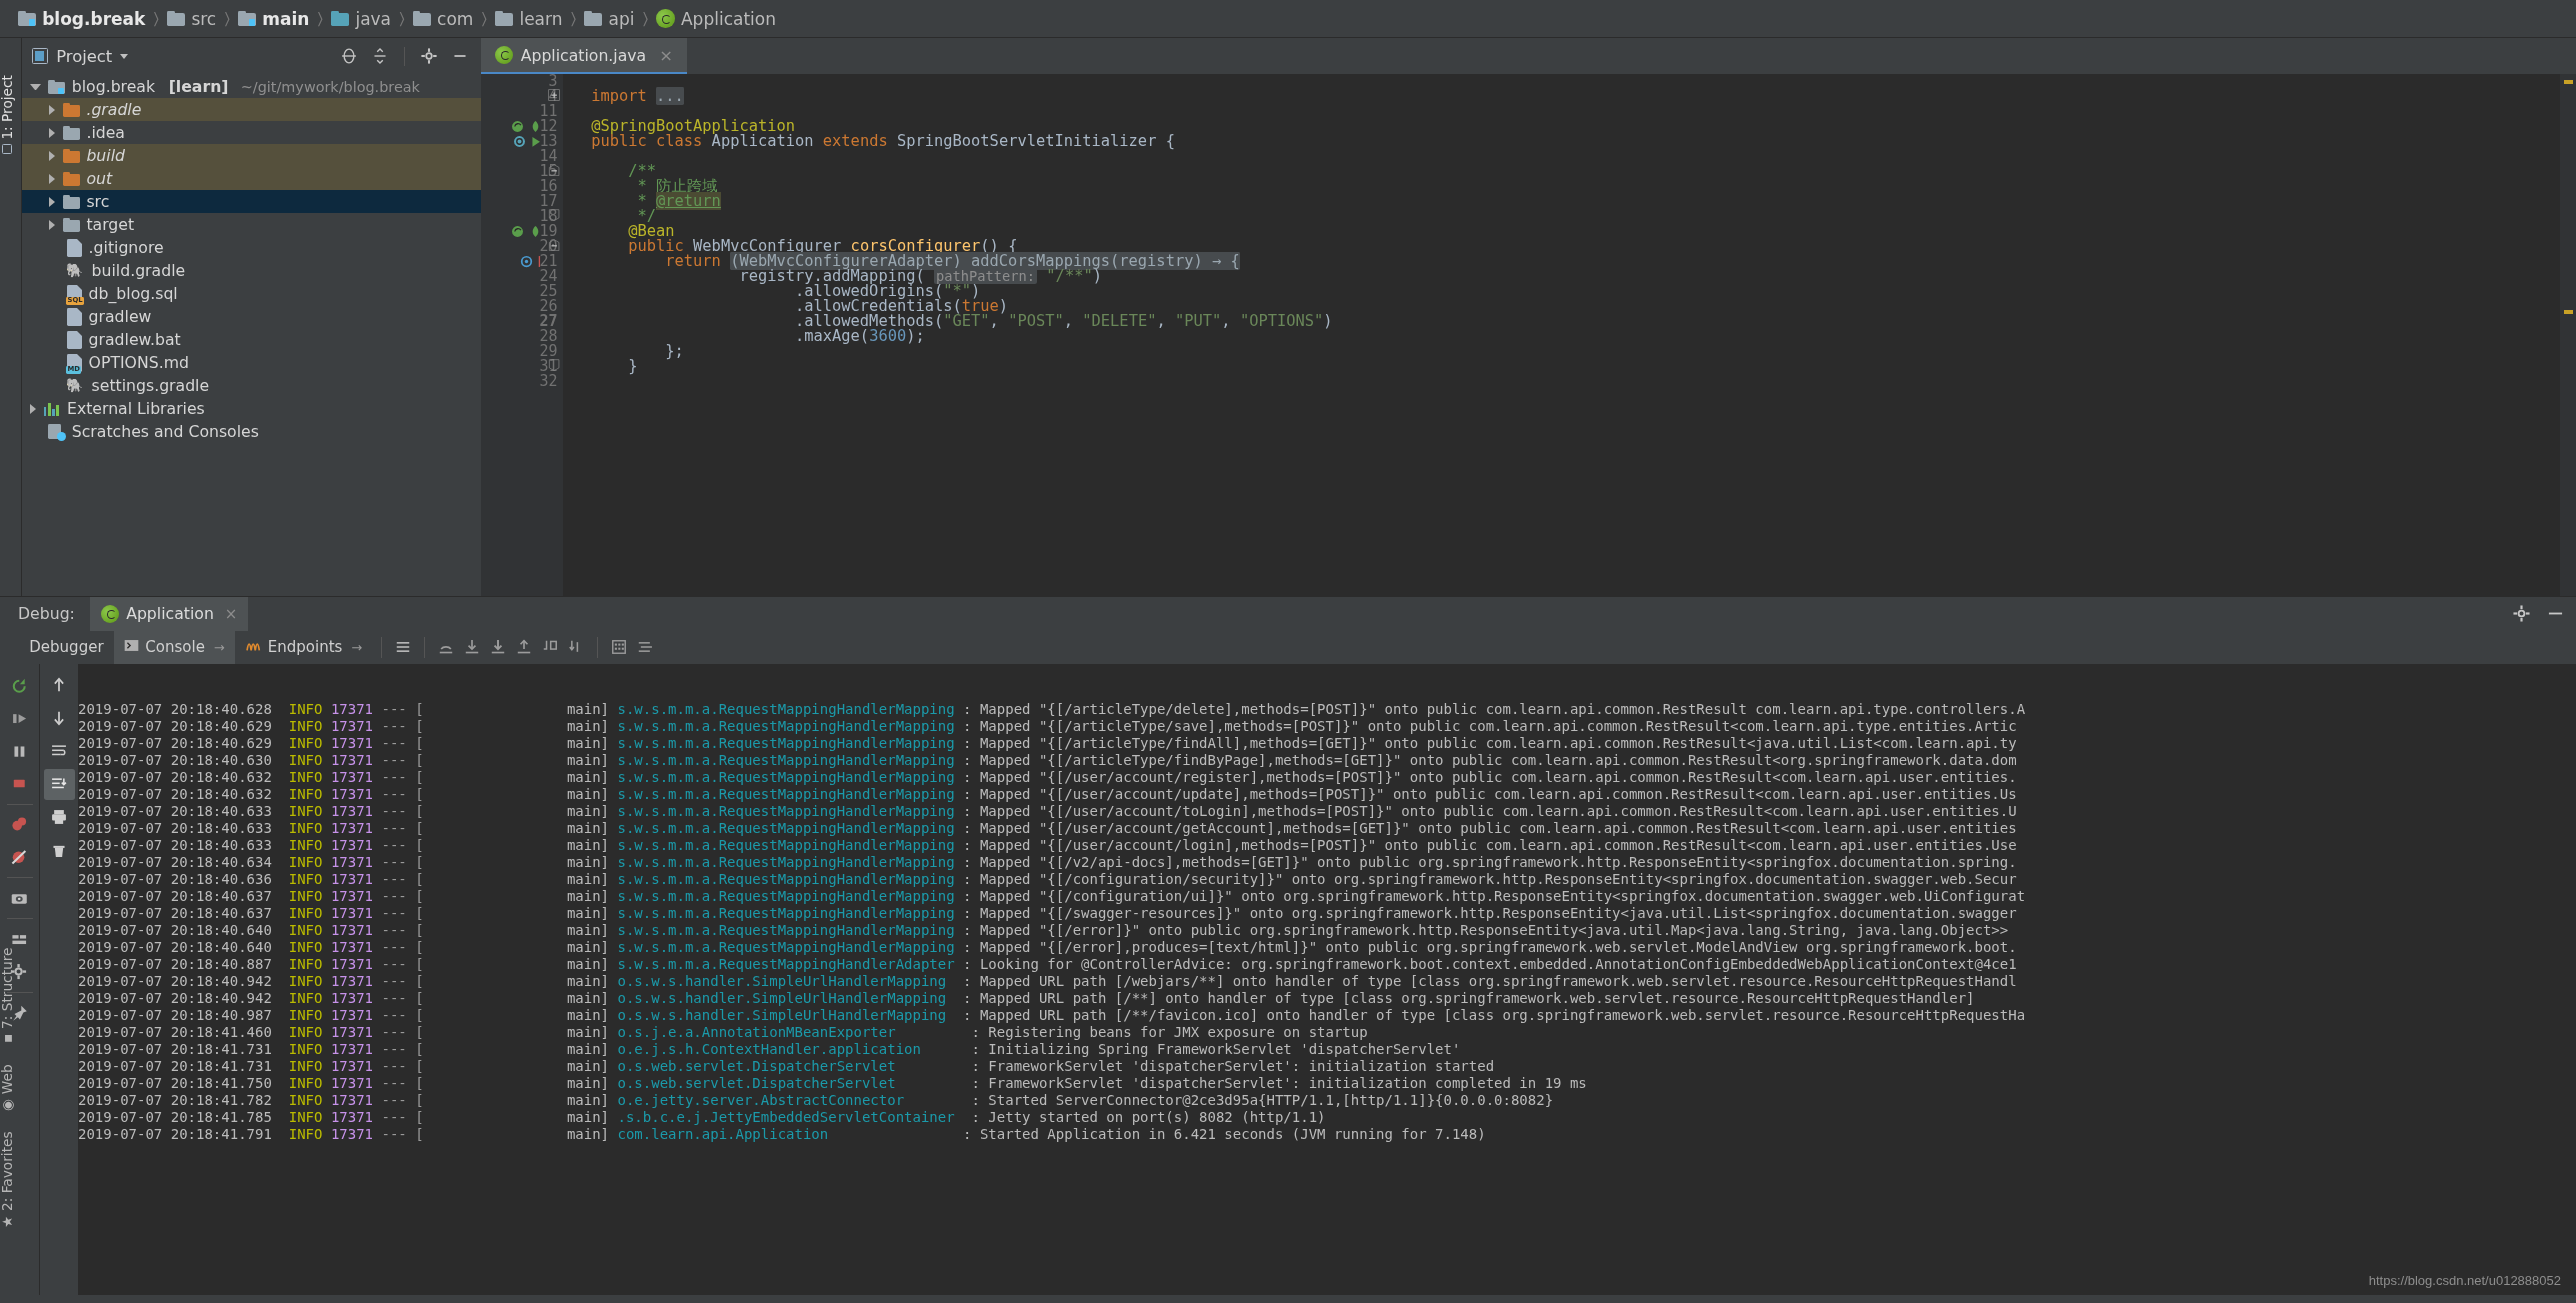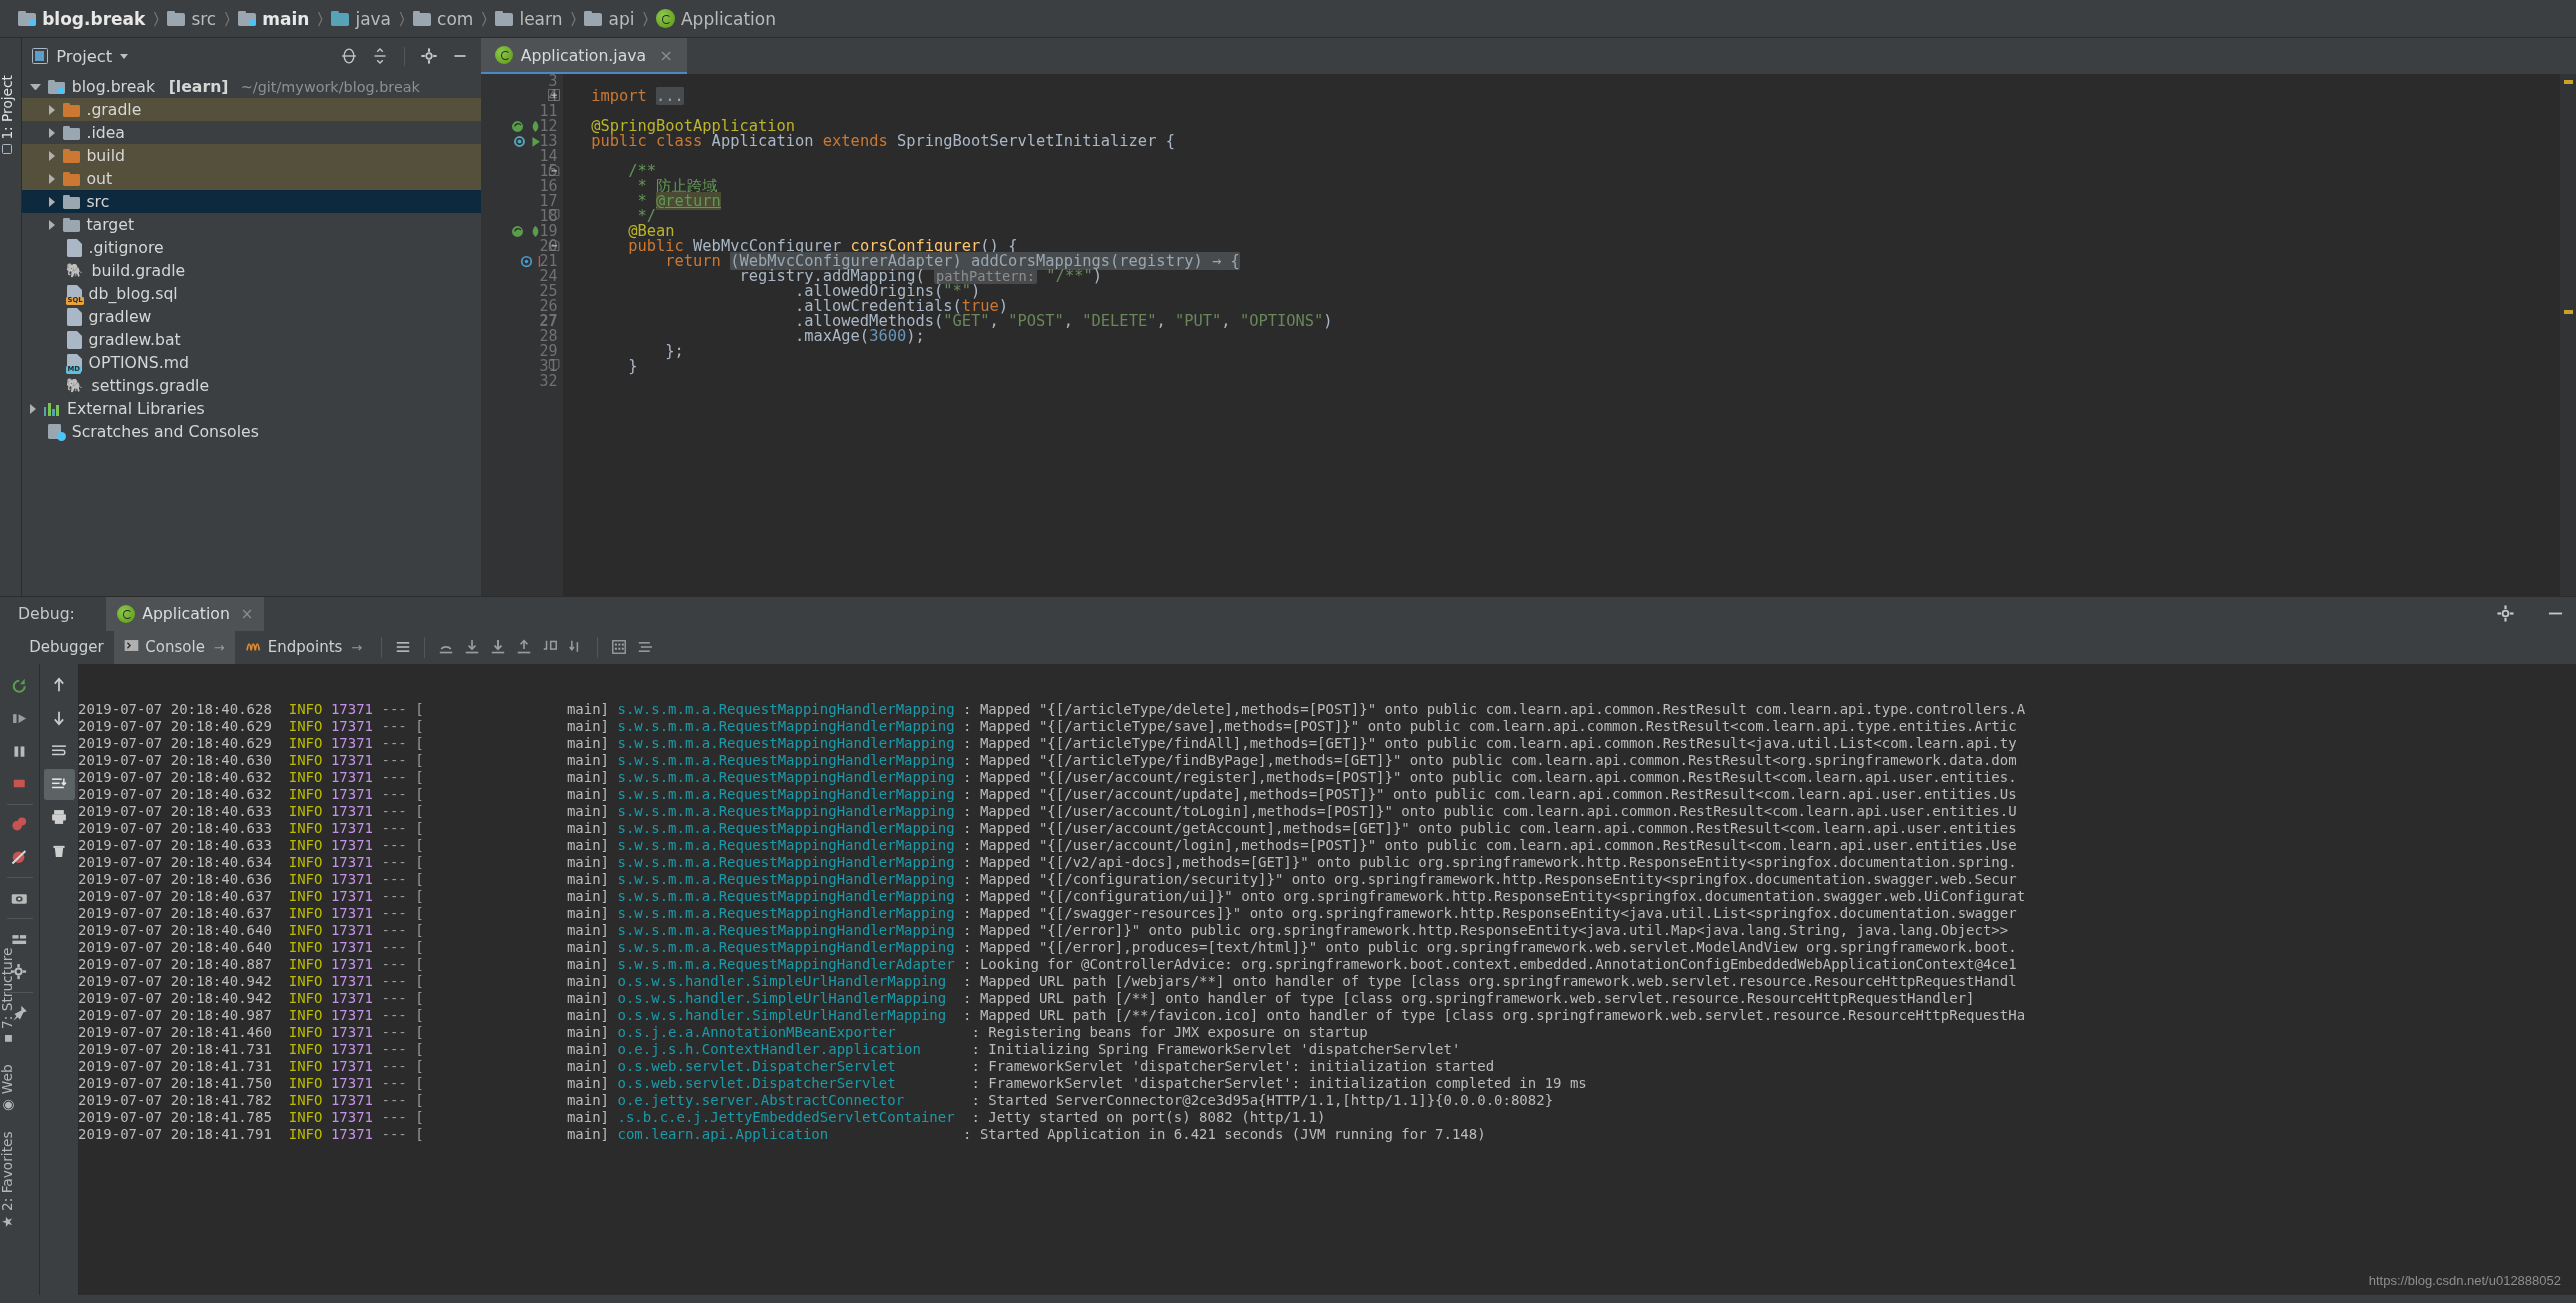--- a/index.html
+++ b/index.html
@@ -73,21 +73,21 @@
   .caret-dn { width:0;height:0;border-left:4.8px solid transparent;border-right:4.8px solid transparent;border-top:5.5px solid #c0c0c0; }
   .hdr-spacer { flex:1; }
   .hdr-btn { width:23px;height:23px;display:flex;align-items:center;justify-content:center;color:#c5c5c5; }
   .vline { width:0.7px;height:19px;background:#555; margin:0 4.1px; }
 
   .tree { flex:1; overflow:hidden; padding-top:1.4px; font-size:15.7px; }
   .tree-row {
     height:23px; display:flex; align-items:center; gap:6.8px; padding-left:8.2px;
     color:#d6d6d6; white-space:nowrap; position:relative;
   }
-  .tree-row.tan { background:#55503c; }
+  .tree-row.tan { background:#55503c;font-style:italic; }
   .tree-row.sel { background:#0d293e; }
   .arrow {
     width:0;height:0;border-top:5.5px solid transparent;border-bottom:5.5px solid transparent;
     border-left:6.8px solid #b0b0b0; flex:0 0 6.8px;
   }
   .arrow.down { border-left:5.5px solid transparent;border-right:5.5px solid transparent;border-top:6.8px solid #b0b0b0;border-bottom:0; flex:0 0 11px; }
   .arrow.none { border:0; width:11px; flex:0 0 11px; }
   .ind-0 { padding-left:8.2px; } .ind-1 { padding-left:27px; }
   .fi {
     width:17px;height:13.7px;position:relative;flex:0 0 17px;
@@ -138,21 +138,21 @@
   .kw { color:#cc7832; } .ann { color:#bbb529; } .str { color:#6a8759; }
   .num { color:#6897bb; } .cmt { color:#629755; } .fn { color:#ffc66d; }
   .cls { color:#a9b7c6; } .fold { background:#474b4e; color:#9aa7b0; border-radius:1.4px; }
   .hint { background:#474b4e; color:#8e8e8e; font-size:13.7px; border-radius:2.1px; padding:0 2.1px; }
   .jdoc-tag { color:#629755; text-decoration:underline; background:#4b4b33; }
   .right-gutter { width:16.4px; flex:0 0 16.4px; background:#313335; position:relative; }
   .rg-mark { position:absolute; right:3.4px; width:8.2px; height:4.1px; background:#c9a227; }
 
   
   .debug-panel { height:699px; flex:0 0 699px; background:#3c3f41; display:flex; flex-direction:column; border-top:0.7px solid #2b2b2b; }
-  .debug-head { height:34px; flex:0 0 34px; display:flex; align-items:center; padding-left:18px; gap:16px;text-align:center; }
+  .debug-head { height:34px; flex:0 0 34px; display:flex; align-items:center; padding-left:18px; gap:0;text-align:center; }
   .debug-label { font-size:15.7px; color:#c7c7c7; margin-right:15px; }
   .dbg-tab {
     display:flex;align-items:center;gap:6.8px;padding:0 11px;height:34px;background:#4e5254;
     font-size:15.7px;color:#dcdcdc;
   }
   .dbg-tab .x { color:#8d8d8d;margin-left:4.1px;font-size:15px; }
   .dh-spacer { flex:1; }
   .dh-icon { width:27px;height:27px;display:flex;align-items:center;justify-content:center;color:#c7c7c7;margin-right:6.8px; }
 
   .debug-toolbar {

